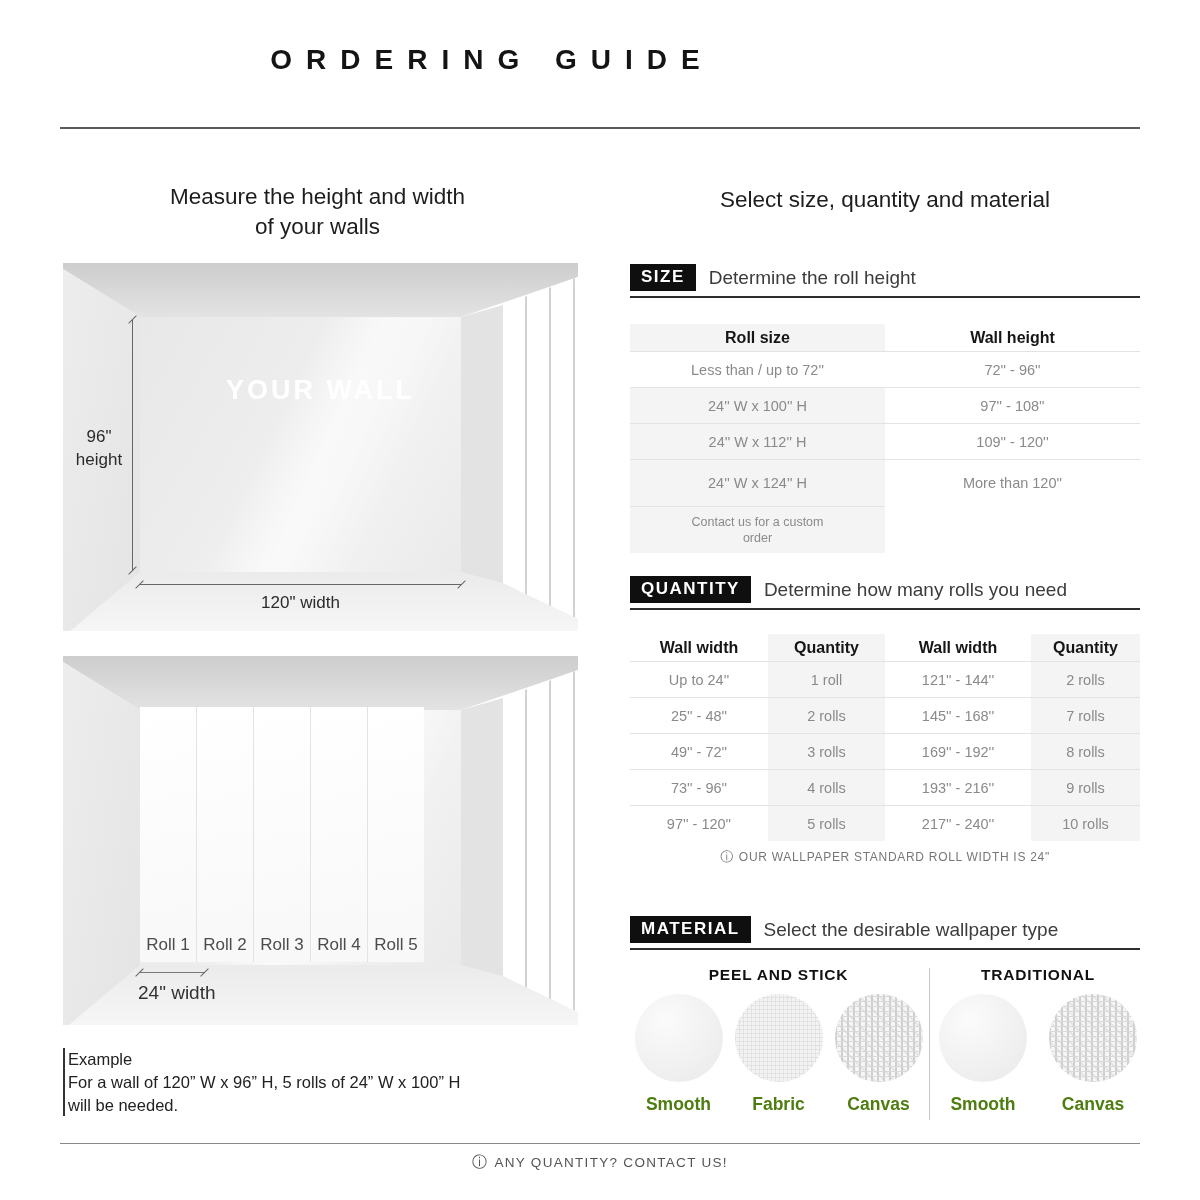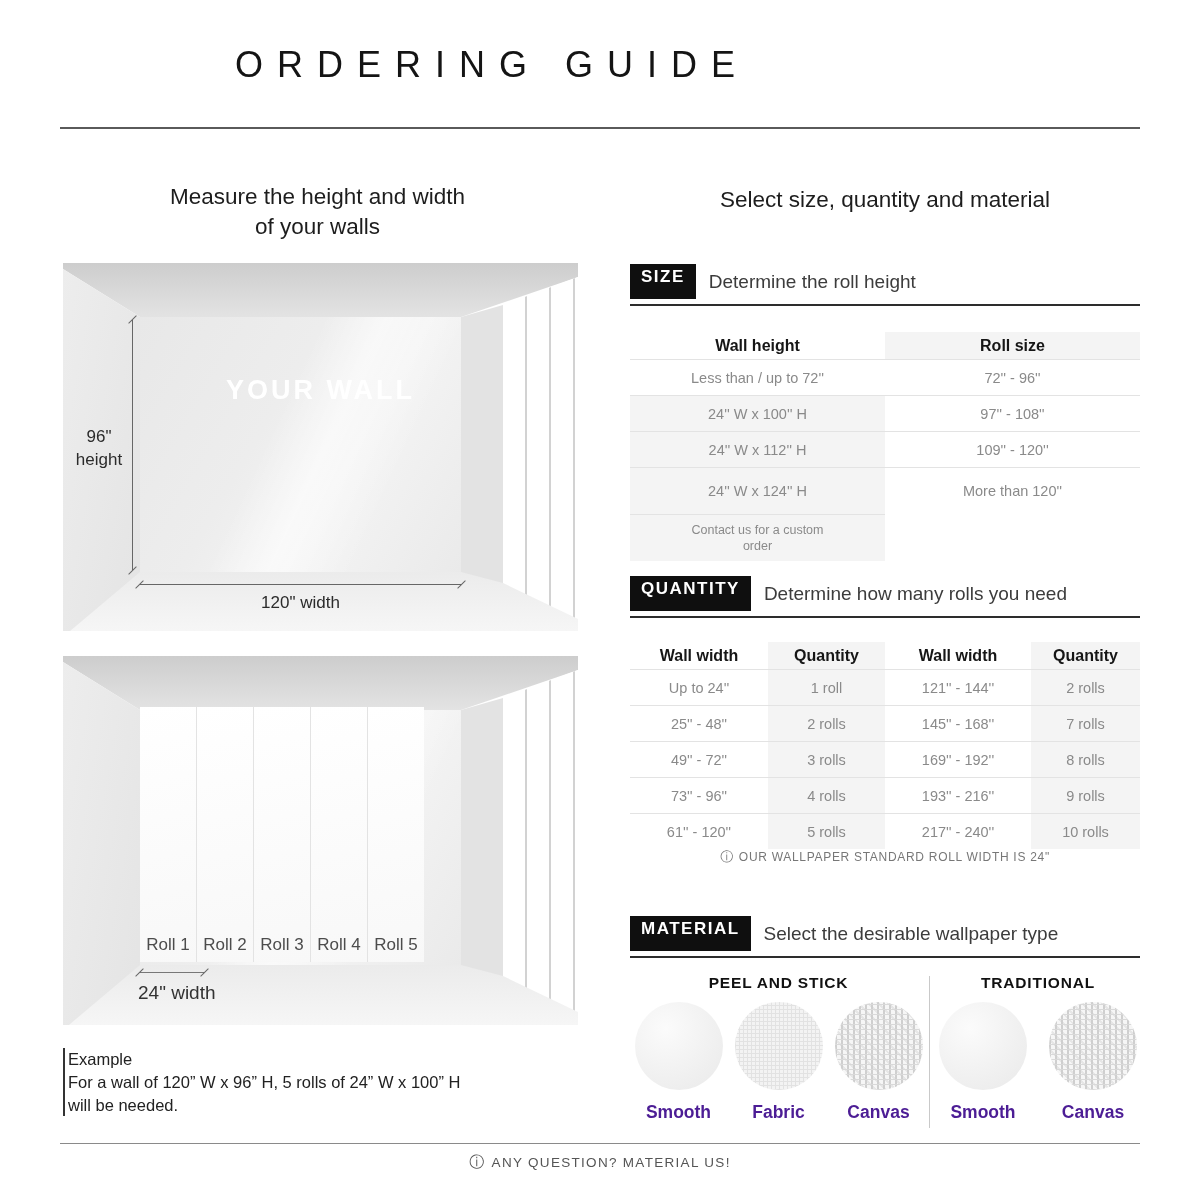--- a/index.html
+++ b/index.html
@@ -1,39 +1,39 @@
 <!DOCTYPE html>
 <html><head>
 <meta charset="utf-8">
 <style>
   html,body{margin:0;padding:0;background:#ffffff;}
   .page{position:relative;width:1200px;height:1200px;background:#fff;
         font-family:"Liberation Sans","DejaVu Sans",sans-serif;color:#222;overflow:hidden;}
 
   
   .title{position:absolute;top:44px;left:0;width:984px;text-align:center;
-         font-size:36px;font-weight:400;letter-spacing:14px;color:#141414;}
+         font-size:28px;font-weight:700;letter-spacing:14px;color:#141414;}
   .rule-top{position:absolute;top:127px;left:60px;width:1080px;height:2px;background:#5a5a5a;}
   .rule-bottom{position:absolute;top:1143px;left:60px;width:1080px;height:1px;background:#8a8a8a;}
   .footer-note{position:absolute;top:1153px;left:0;width:1200px;text-align:center;
                font-size:13.5px;letter-spacing:1.3px;color:#555;}
   .footer-note .i-ic{margin-right:6px;font-size:15px;}
 
   
   .col-heading{position:absolute;width:515px;text-align:center;font-size:22.5px;
                color:#1d1d1d;line-height:1.35;}
   .h-left{top:182px;left:60px;}
   .h-right{top:185px;left:630px;width:510px;}
 
   
   .section{position:absolute;left:630px;width:510px;}
   .badge-row{display:flex;align-items:center;gap:13px;padding-bottom:5px;
              border-bottom:2px solid #2d2d2d;}
   .badge{background:#0f0f0f;color:#fff;font-size:17px;font-weight:bold;
-         letter-spacing:1.5px;padding:3px 11px 12px;}
+         letter-spacing:1.5px;padding:3px 11px 4px;}
   .caption{font-size:19px;color:#3c3c3c;}
 
   
   .size-table{display:grid;grid-template-columns:255px 255px;margin-top:26px;}
   .cell{display:flex;align-items:center;justify-content:center;text-align:center;
         min-height:35px;font-size:14.5px;color:#8a8a8a;}
   .cell.hd{min-height:27px;font-size:16px;font-weight:bold;color:#161616;}
   .shade{background:#f4f4f4;}
   .rt{border-top:1px solid #e3e3e3;}
   .cell.small span{font-size:12.5px;line-height:1.3;max-width:140px;display:inline-block;}
@@ -57,21 +57,21 @@
   .mat-item{display:flex;flex-direction:column;align-items:center;width:94px;}
   .swatch{width:88px;height:88px;border-radius:50%;}
   .swatch.smooth{background:radial-gradient(circle at 35% 30%,#fbfbfb,#f0f0f0 60%,#e9e9e9);}
   .swatch.fabric{background-color:#f3f3f3;
      background-image:repeating-linear-gradient(0deg,#e2e2e2 0 1px,transparent 1px 4px),
                       repeating-linear-gradient(90deg,#e2e2e2 0 1px,transparent 1px 4px);}
   .swatch.canvas{background-color:#f6f6f6;
      background-image:repeating-linear-gradient(0deg,#d9d9d9 0 1px,transparent 1px 5px),
                       repeating-linear-gradient(90deg,#cfcfcf 0 2px,transparent 2px 6px),
                       repeating-linear-gradient(45deg,rgba(200,200,200,.35) 0 2px,transparent 2px 7px);}
-  .mat-label{margin-top:12px;font-size:17.5px;font-weight:bold;color:#4c1d95;}
+  .mat-label{margin-top:12px;font-size:17.5px;font-weight:bold;color:#4d7c0f;}
   .mat-divider{width:1px;background:#c9c9c9;height:152px;margin:2px 6px 0 2px;}
 
   
   .room{position:absolute;left:63px;width:515px;overflow:hidden;background:#fff;}
   .room1{top:263px;height:368px;}
   .room2{top:656px;height:369px;}
   .room .floor{position:absolute;left:0;top:280px;right:0;bottom:0;
                background:linear-gradient(#e6e6e6,#f6f6f6);}
   .room .ceiling{position:absolute;left:0;top:0;width:515px;height:54px;
        clip-path:polygon(0 0,515px 0,515px 14px,398px 54px,77px 54px,0 6px);
@@ -186,22 +186,22 @@
     <div>For a wall of 120” W x 96” H, 5 rolls of 24” W x 100” H</div>
     <div>will be needed.</div>
   </div>
 
   <div class="section" style="top:264px;">
     <div class="badge-row">
       <span class="badge">SIZE</span>
       <span class="caption">Determine the roll height</span>
     </div>
     <div class="size-table">
+      <div class="cell hd shade">Roll size</div>
       <div class="cell hd">Wall height</div>
-      <div class="cell hd shade">Roll size</div>
 
       <div class="cell rt">Less than / up to 72''</div>
       <div class="cell rt">72'' - 96''</div>
       <div class="cell rt shade">24'' W x 100'' H</div>
       <div class="cell rt">97'' - 108''</div>
       <div class="cell rt shade">24'' W x 112'' H</div>
       <div class="cell rt">109'' - 120''</div>
       <div class="cell rt shade">24'' W x 124'' H</div>
       <div class="cell rt size-last">More than 120''</div>
       <div class="cell rt shade small size-last">
@@ -234,21 +234,21 @@
       <div class="cell rt">49'' - 72''</div>
       <div class="cell rt shade">3 rolls</div>
       <div class="cell rt">169'' - 192''</div>
       <div class="cell rt shade">8 rolls</div>
 
       <div class="cell rt">73'' - 96''</div>
       <div class="cell rt shade">4 rolls</div>
       <div class="cell rt">193'' - 216''</div>
       <div class="cell rt shade">9 rolls</div>
 
-      <div class="cell rt">61'' - 120''</div>
+      <div class="cell rt">97'' - 120''</div>
       <div class="cell rt shade">5 rolls</div>
       <div class="cell rt">217'' - 240''</div>
       <div class="cell rt shade">10 rolls</div>
     </div>
   </div>
 
   <div class="note">
     <span class="i-ic">ⓘ</span><span>OUR WALLPAPER STANDARD ROLL WIDTH IS 24"</span>
   </div>
 
@@ -287,16 +287,16 @@
             <div class="swatch canvas"></div>
             <div class="mat-label">Canvas</div>
           </div>
         </div>
       </div>
     </div>
   </div>
 
   <div class="rule-bottom"></div>
   <div class="footer-note">
-    <span class="i-ic">ⓘ</span><span>ANY QUESTION? MATERIAL US!</span>
+    <span class="i-ic">ⓘ</span><span>ANY QUANTITY? CONTACT US!</span>
   </div>
 
 </div>
 
 </body></html>

